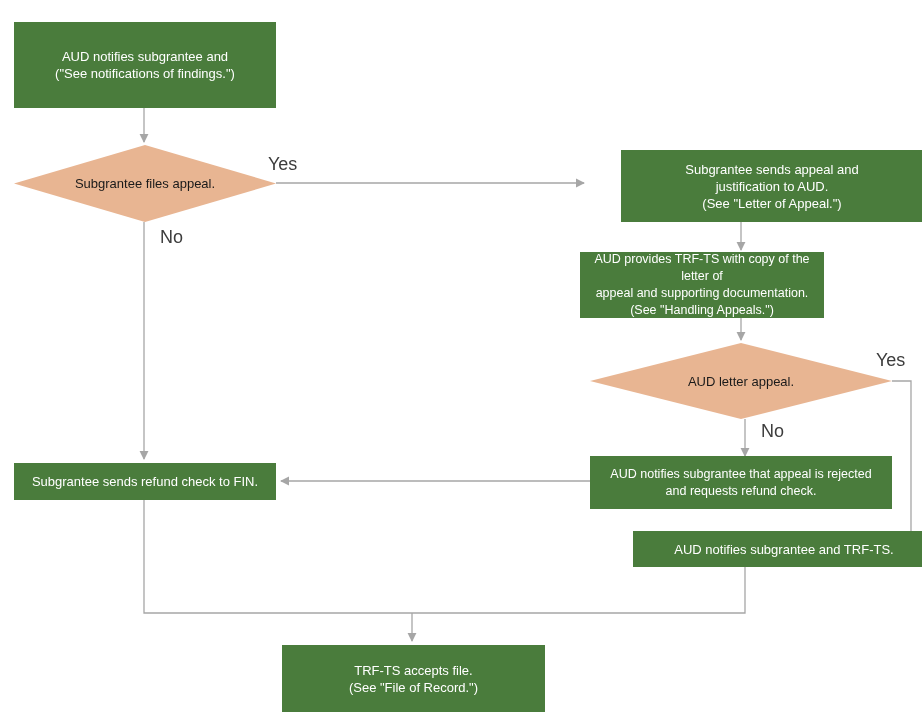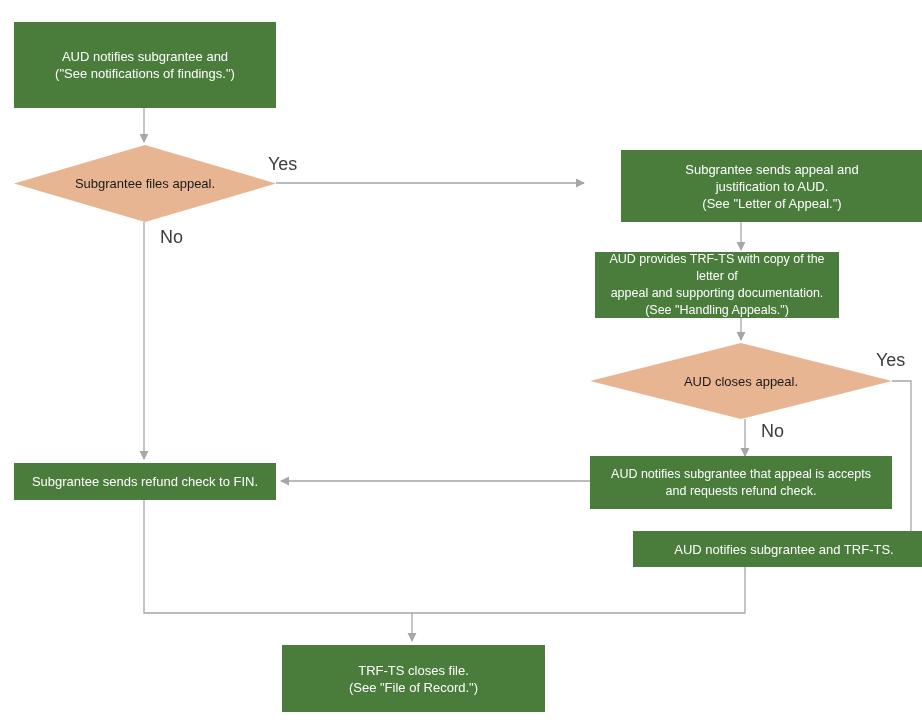--- a/index.html
+++ b/index.html
@@ -128,57 +128,57 @@
   <div class="edge-label" style="left:160px; top:230px;">No</div>
 
   <div class="node process" style="left:590px; top:150px; width:302px; height:72px;margin-left:31px;">
     <div>
       <span class="nline">Subgrantee sends appeal and</span>
       <span class="nline">justification to AUD.</span>
       <span class="nline">(See "Letter of Appeal.")</span>
     </div>
   </div>
 
-  <div class="node process" style="left:595px; top:252px; width:244px; height:66px; font-size:12.5px;">
+  <div class="node process" style="left:580px; top:252px; width:244px; height:66px; font-size:12.5px;">
     <div>
       <span class="nline">AUD provides TRF-TS with copy of the letter of</span>
       <span class="nline">appeal and supporting documentation.</span>
       <span class="nline">(See "Handling Appeals.")</span>
     </div>
   </div>
 
   <div class="decision-wrap" style="left:590px; top:343px; width:302px; height:76px;">
     <svg class="decision-shape" viewBox="0 0 302 76" preserveAspectRatio="none" xmlns="http://www.w3.org/2000/svg">
       <polygon points="151,0 302,38 151,76 0,38" fill="#E8B592"></polygon>
     </svg>
-    <span class="decision-label">AUD closes appeal.</span>
+    <span class="decision-label">AUD letter appeal.</span>
   </div>
 
   <div class="edge-label" style="left:876px; top:353px;">Yes</div>
   <div class="edge-label" style="left:761px; top:424px;">No</div>
 
   <div class="node process" style="left:590px; top:456px; width:302px; height:53px; font-size:12.5px;">
     <div>
-      <span class="nline">AUD notifies subgrantee that appeal is accepts</span>
+      <span class="nline">AUD notifies subgrantee that appeal is rejected</span>
       <span class="nline">and requests refund check.</span>
     </div>
   </div>
 
   <div class="node process" style="left:616px; top:531px; width:302px; height:36px;margin-left:17px;">
     <div>
       <span class="nline">AUD notifies subgrantee and TRF-TS.</span>
     </div>
   </div>
 
   <div class="node process" style="left:14px; top:463px; width:262px; height:37px;">
     <div>
       <span class="nline">Subgrantee sends refund check to FIN.</span>
     </div>
   </div>
 
   <div class="node process" style="left:282px; top:645px; width:263px; height:67px;">
     <div>
-      <span class="nline">TRF-TS closes file.</span>
+      <span class="nline">TRF-TS accepts file.</span>
       <span class="nline">(See "File of Record.")</span>
     </div>
   </div>
 
 </div>
 
 </body></html>

